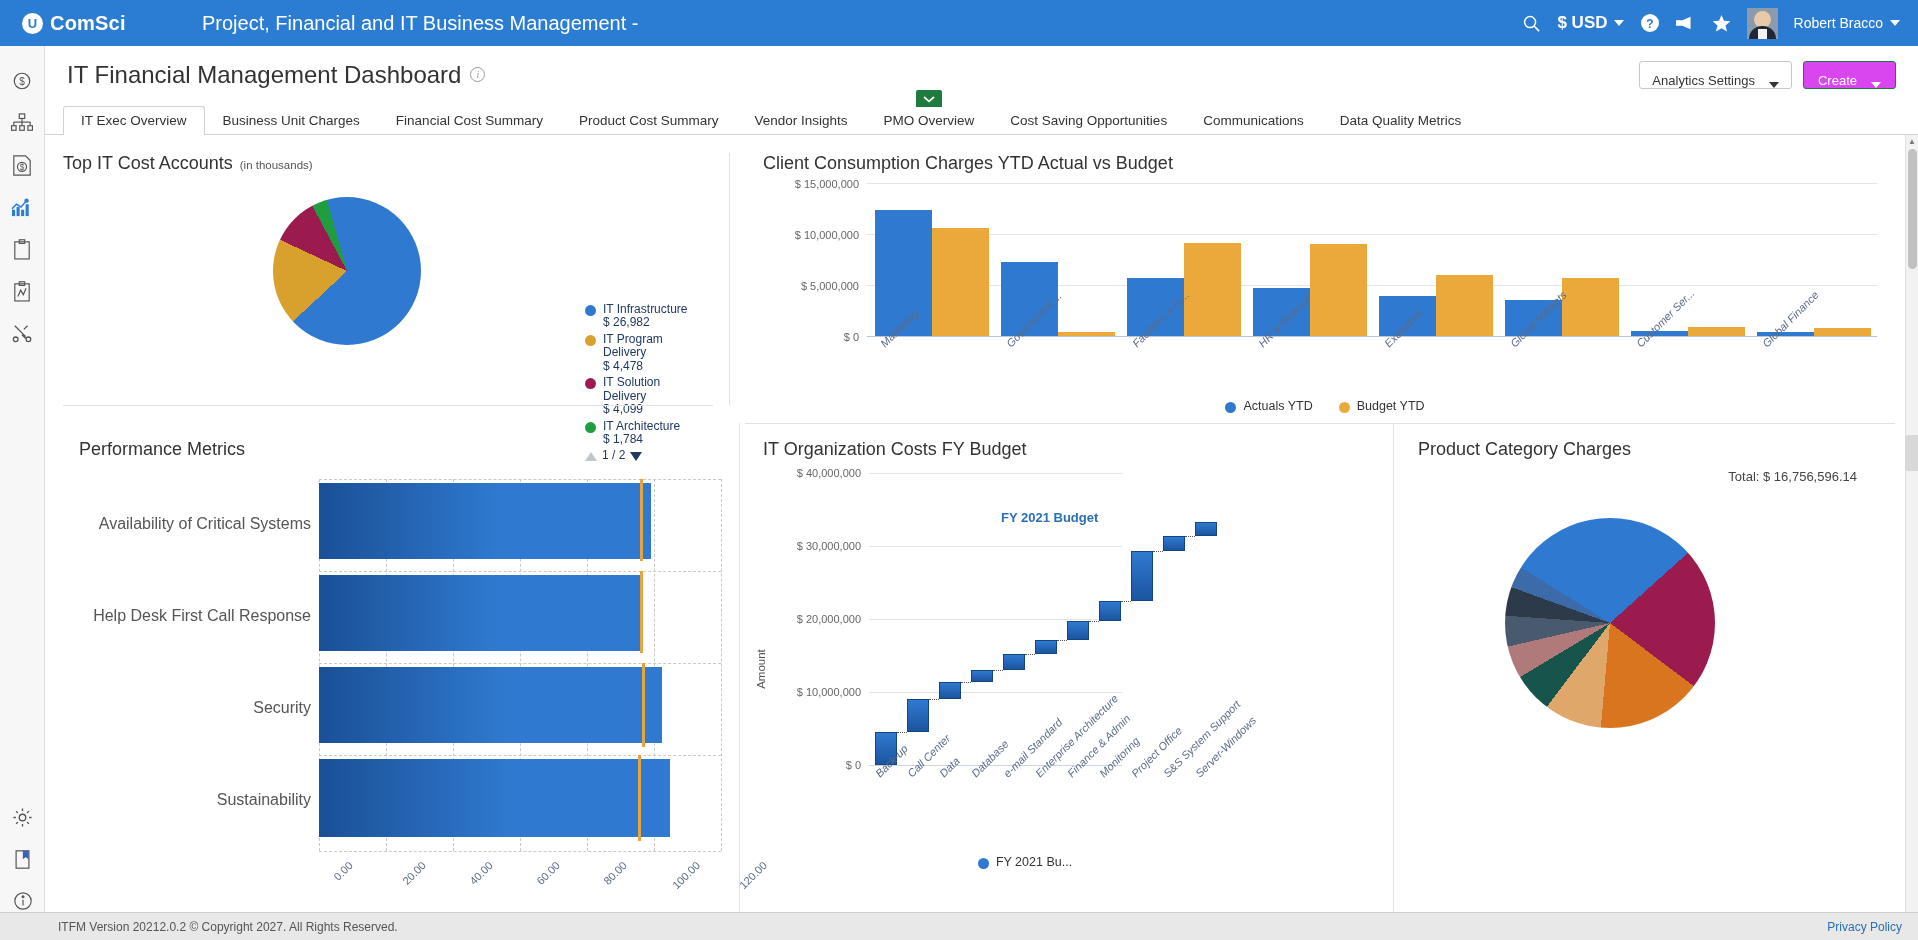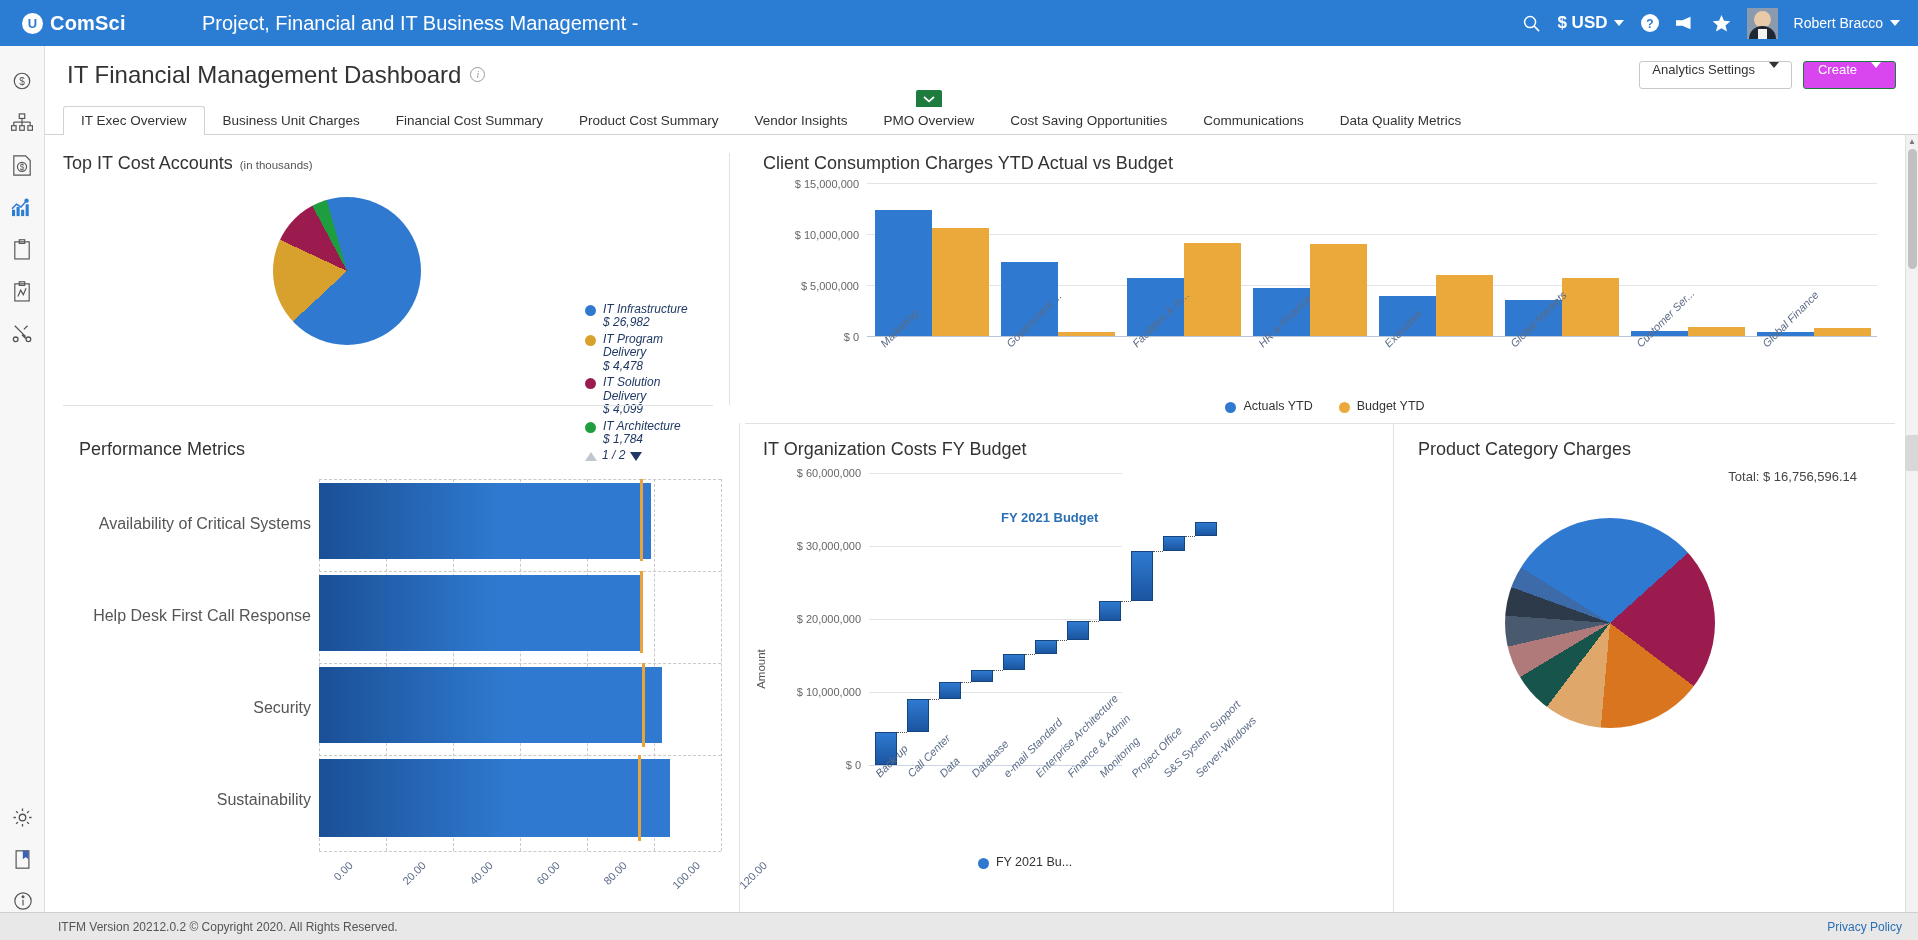--- a/index.html
+++ b/index.html
@@ -64,21 +64,21 @@
   .info-circle {
     width: 15px; height: 15px; border: 1.3px solid #9a9a9a; border-radius: 50%;
     display: inline-flex; align-items: center; justify-content: center;
     color: #9a9a9a; font-size: 10px; font-style: italic; margin-left: 9px;
     font-family: "Liberation Serif", serif;
   }
   .head-actions { margin-left: auto; display: flex; align-items: center; gap: 11px; }
   .btn {
     height: 28px; padding: 0 12px; border: 1px solid #c8c8c8; background: #fff;
     border-radius: 3px; font-size: 13px; color: #333; display: flex;
-    align-items: flex-start; gap: 14px; cursor: pointer;
+    align-items: flex-end; gap: 14px; cursor: pointer;
   }
   .btn-green {
     background: #d946ef; border-color: #1e7b3e; color: #fff; padding: 0 14px;
   }
 
   
   .tabs {
     height: 32px; border-bottom: 1px solid #d2d2d2; display: flex;
     align-items: flex-end; padding-left: 18px; position: relative;
   }
@@ -114,21 +114,21 @@
   .panel { position: absolute; top: 0; height: 100%; }
   .vsep { position: absolute; top: 18px; width: 1px; background: #e2e2e2; }
   .hsep { position: absolute; height: 1px; background: #e2e2e2; }
 
   .panel-title { font-size: 18px; color: #333; font-weight: normal; }
   .panel-sub { font-size: 11.5px; color: #555; margin-left: 7px; }
 
   
   .pie { border-radius: 50%; position: relative; }
 
-  .legend-list { font-size: 12px; color: #1f3864; line-height: 1.12; font-style: italic; }
+  .legend-list { font-size: 12px; color: #1f3864; line-height: 1.12; }
   .legend-row { display: flex; gap: 7px; margin-bottom: 3px; align-items: flex-start;}
   .dot { width: 11px; height: 11px; border-radius: 50%; flex: none; margin-top: 2px;}
   .legend-txt { width: 92px; }
   .pager { display: flex; align-items: center; gap: 5px; color: #1f3864; font-size: 12px; margin-top: 1px;}
   .tri-up { width:0;height:0;border-left:6px solid transparent;border-right:6px solid transparent;border-bottom:9px solid #c0c6ce;}
   .tri-dn { width:0;height:0;border-left:6px solid transparent;border-right:6px solid transparent;border-top:9px solid #1f3864;}
 
   
   .axis-lbl { font-size: 11px; color: #666; }
   .gridline { position: absolute; height: 1px; background: #e4e4e4; }
@@ -503,21 +503,21 @@
 
       <div class="vsep" style="left:694px;top:0;height:500px;"></div>
 
       <div class="panel" style="left:700px;width:645px;">
         <div class="panel-title" style="position:absolute;left:18px;top:16px;">IT Organization Costs FY Budget</div>
 
         <div style="position:absolute;left:0;top:0;width:645px;height:470px;">
 
           <div class="y-title" style="left:-14px;top:240px;width:60px;text-align:center;">Amount</div>
 
-          <div class="axis-lbl" style="position:absolute;left:6px;top:44px;width:110px;text-align:right;">$ 60,000,000</div>
+          <div class="axis-lbl" style="position:absolute;left:6px;top:44px;width:110px;text-align:right;">$ 40,000,000</div>
           <div class="gridline" style="left:124px;top:50px;width:253px;"></div>
           <div class="axis-lbl" style="position:absolute;left:6px;top:117px;width:110px;text-align:right;">$ 30,000,000</div>
           <div class="gridline" style="left:124px;top:123px;width:253px;"></div>
           <div class="axis-lbl" style="position:absolute;left:6px;top:190px;width:110px;text-align:right;">$ 20,000,000</div>
           <div class="gridline" style="left:124px;top:196px;width:253px;"></div>
           <div class="axis-lbl" style="position:absolute;left:6px;top:263px;width:110px;text-align:right;">$ 10,000,000</div>
           <div class="gridline" style="left:124px;top:269px;width:253px;"></div>
           <div class="axis-lbl" style="position:absolute;left:6px;top:336px;width:110px;text-align:right;">$ 0</div>
           <div class="gridline" style="left:124px;top:342px;width:253px;background:#c9d5e4;"></div>
 
@@ -582,15 +582,15 @@
                 #b07a7a 297deg 315deg,
                 #4a5a6e 315deg 332deg,
                 #2d3a4a 332deg 348deg,
                 #3d6aa8 348deg 360deg);"></div>
       </div>
     </div>
   </div>
 </div>
 
 <div class="footer">
-  <span>ITFM Version 20212.0.2 © Copyright 2020. All Rights Reserved.</span>
+  <span>ITFM Version 20212.0.2 © Copyright 2027. All Rights Reserved.</span>
   <a href="#">Privacy Policy</a>
 </div>
 
 </body></html>

